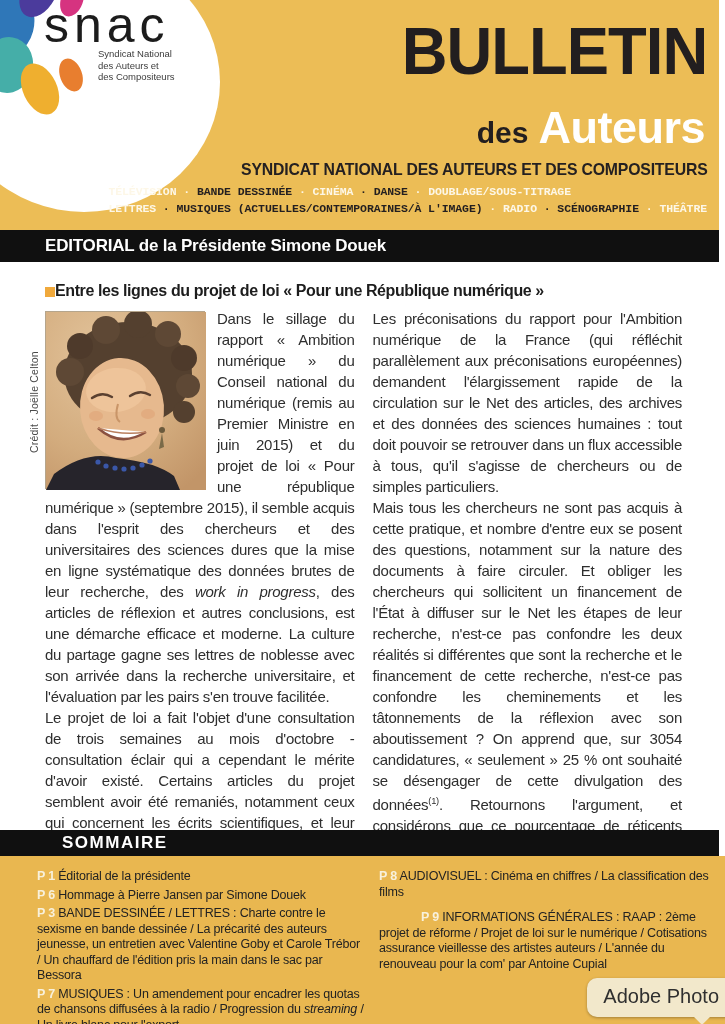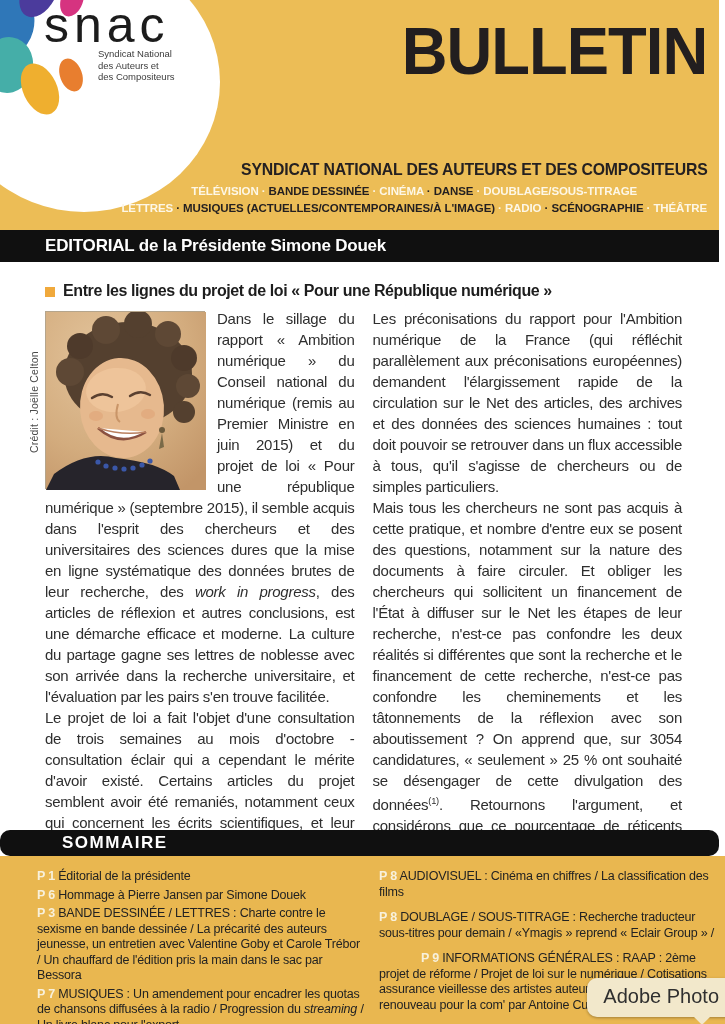--- a/index.html
+++ b/index.html
@@ -42,40 +42,39 @@
   .des-auteurs {
     position:absolute; top:102px; right:14px; display:flex; align-items:baseline; gap:10px;
   }
   .des-auteurs .des { font-size:30px; font-weight:bold; color:#221e1f; }
   .des-auteurs .auteurs { font-size:45px; font-weight:bold; color:#fff; letter-spacing:-0.5px; }
   .org-line {
     position:absolute; top:160px; right:12px; font-size:17px; font-weight:bold;
     color:#242021; white-space:nowrap; transform:scaleX(0.93); transform-origin:right;
     letter-spacing:-0.2px;
   }
-  .cats { position:absolute; right:12px; top:183px; text-align:center; font-weight:bold; }
+  .cats { position:absolute; right:12px; top:183px; text-align:left; font-weight:bold;font-family:Liberation Mono, monospace; }
   .cats div { font-size:11.5px; line-height:17px; white-space:nowrap; letter-spacing:-0.1px; }
   
   .editorial-bar {
     position:absolute; top:230px; left:0; right:6px; height:32px;
     background:var(--bar-black,#111); color:#fff;
     font-size:17px; font-weight:bold; line-height:32px; padding-left:45px;
     letter-spacing:-0.2px;
   }
   .sommaire-bar {
     position:absolute; top:830px; left:0; right:6px; height:26px;
     background:var(--bar-black,#111); color:#fff;
     font-size:17px; font-weight:bold; line-height:26px; padding-left:62px;
     letter-spacing:1.5px;
-    border-radius:10px;
   }
   
   .article { position:absolute; top:262px; left:0; right:0; height:568px; background:#fff; }
   .article-title {
-    position:absolute; left:45px; top:20px; display:flex; align-items:center; gap:8px;
+    position:absolute; left:45px; top:20px; display:flex; align-items:center; 
   }
   .article-title .bullet {
     width:10px; height:10px; background:var(--accent-orange,#F0A93C); flex:0 0 auto; margin-top:1px;
   }
   .article-title .t {
     font-size:16px; font-weight:bold; color:#1d1d1d; letter-spacing:-0.4px; white-space:nowrap;
   }
   .cols { position:absolute; left:45px; top:46px; width:637px; display:flex; gap:18px; }
   .col { width:310px; }
   .para {
@@ -129,20 +128,24 @@
       <div class="oval oval-pink"></div>
       <div class="oval oval-teal"></div>
       <div class="oval oval-yellow"></div>
       <div class="oval oval-orange"></div>
       <div class="brand">snac</div>
       <div class="brand-sub">Syndicat National
 des Auteurs et
 des Compositeurs</div>
     </div>
     <div class="bulletin">BULLETIN</div>
+    <div class="des-auteurs">
+      <span class="des">des</span>
+      <span class="auteurs">Auteurs</span>
+    </div>
     <div class="org-line">SYNDICAT NATIONAL DES AUTEURS ET DES COMPOSITEURS</div>
     <div class="cats">
       <div><span style="color: rgb(253, 247, 231);">TÉLÉVISION</span><span style="color: rgb(253, 247, 231);"> · </span><span style="color: rgb(35, 31, 32);">BANDE DESSINÉE</span><span style="color: rgb(253, 247, 231);"> · </span><span style="color: rgb(253, 247, 231);">CINÉMA</span><span style="color: rgb(35, 31, 32);"> · </span><span style="color: rgb(35, 31, 32);">DANSE</span><span style="color: rgb(253, 247, 231);"> · </span><span style="color: rgb(253, 247, 231);">DOUBLAGE/SOUS-TITRAGE</span></div>
       <div><span style="color: rgb(253, 247, 231);">LETTRES</span><span style="color: rgb(35, 31, 32);"> · </span><span style="color: rgb(35, 31, 32);">MUSIQUES (ACTUELLES/CONTEMPORAINES/À L'IMAGE)</span><span style="color: rgb(253, 247, 231);"> · </span><span style="color: rgb(253, 247, 231);">RADIO</span><span style="color: rgb(35, 31, 32);"> · </span><span style="color: rgb(35, 31, 32);">SCÉNOGRAPHIE</span><span style="color: rgb(253, 247, 231);"> · </span><span style="color: rgb(253, 247, 231);">THÉÂTRE</span></div>
     </div>
   </div>
 
   <div class="editorial-bar"><span style="font-weight: bold;">EDITORIAL </span><span style="font-weight: bold;">de la Présidente Simone Douek</span></div>
 
   <div class="article">
@@ -221,21 +224,20 @@
 
   <div class="footer">
     <div class="fcol1">
       <p class="toc-entry"><span style="font-weight: bold; color: rgb(248, 241, 220);">P 1</span><span>  Éditorial de la présidente</span></p>
       <p class="toc-entry"><span style="font-weight: bold; color: rgb(248, 241, 220);">P 6</span><span>  Hommage à Pierre Jansen par Simone Douek</span></p>
       <p class="toc-entry"><span style="font-weight: bold; color: rgb(248, 241, 220);">P 3</span><span>  BANDE DESSINÉE / LETTRES : Charte contre le sexisme en bande dessinée / La précarité des auteurs jeunesse, un entretien avec Valentine Goby et Carole Trébor / Un chauffard de l'édition pris la main dans le sac par Bessora</span></p>
       <p class="toc-entry"><span style="font-weight: bold; color: rgb(248, 241, 220);">P 7</span><span>  MUSIQUES : Un amendement pour encadrer les quotas de chansons diffusées à la radio / Progression du </span><span style="font-style: italic;">streaming</span><span> / Un livre blanc pour l'export</span></p>
     </div>
     <div class="fcol2">
       <p class="toc-entry"><span style="font-weight: bold; color: rgb(248, 241, 220);">P 8</span><span>  AUDIOVISUEL : Cinéma en chiffres / La classification des films</span></p>
-      <p class="toc-entry"><span style="font-weight: bold; color: rgb(248, 241, 220);">P 8</span><span>  DOUBLAGE / SOUS-TITRAGE : Recherche traducteur sous-titres pour demain / «Ymagis » reprend « Eclair Group » /</span></p>
       <p class="toc-entry"><span style="font-weight: bold; color: rgb(248, 241, 220); margin-left: 42px;">P 9</span><span>  INFORMATIONS GÉNÉRALES : RAAP : 2ème projet de réforme / Projet de loi sur le numérique / Cotisations assurance vieillesse des artistes auteurs / L'année du renouveau pour la com' par Antoine Cupial</span></p>
     </div>
   </div>
 
   <div class="tooltip">
     <span>Adobe Photo</span>
     <span class="tooltip-tail"></span>
   </div>
 
 </div>

